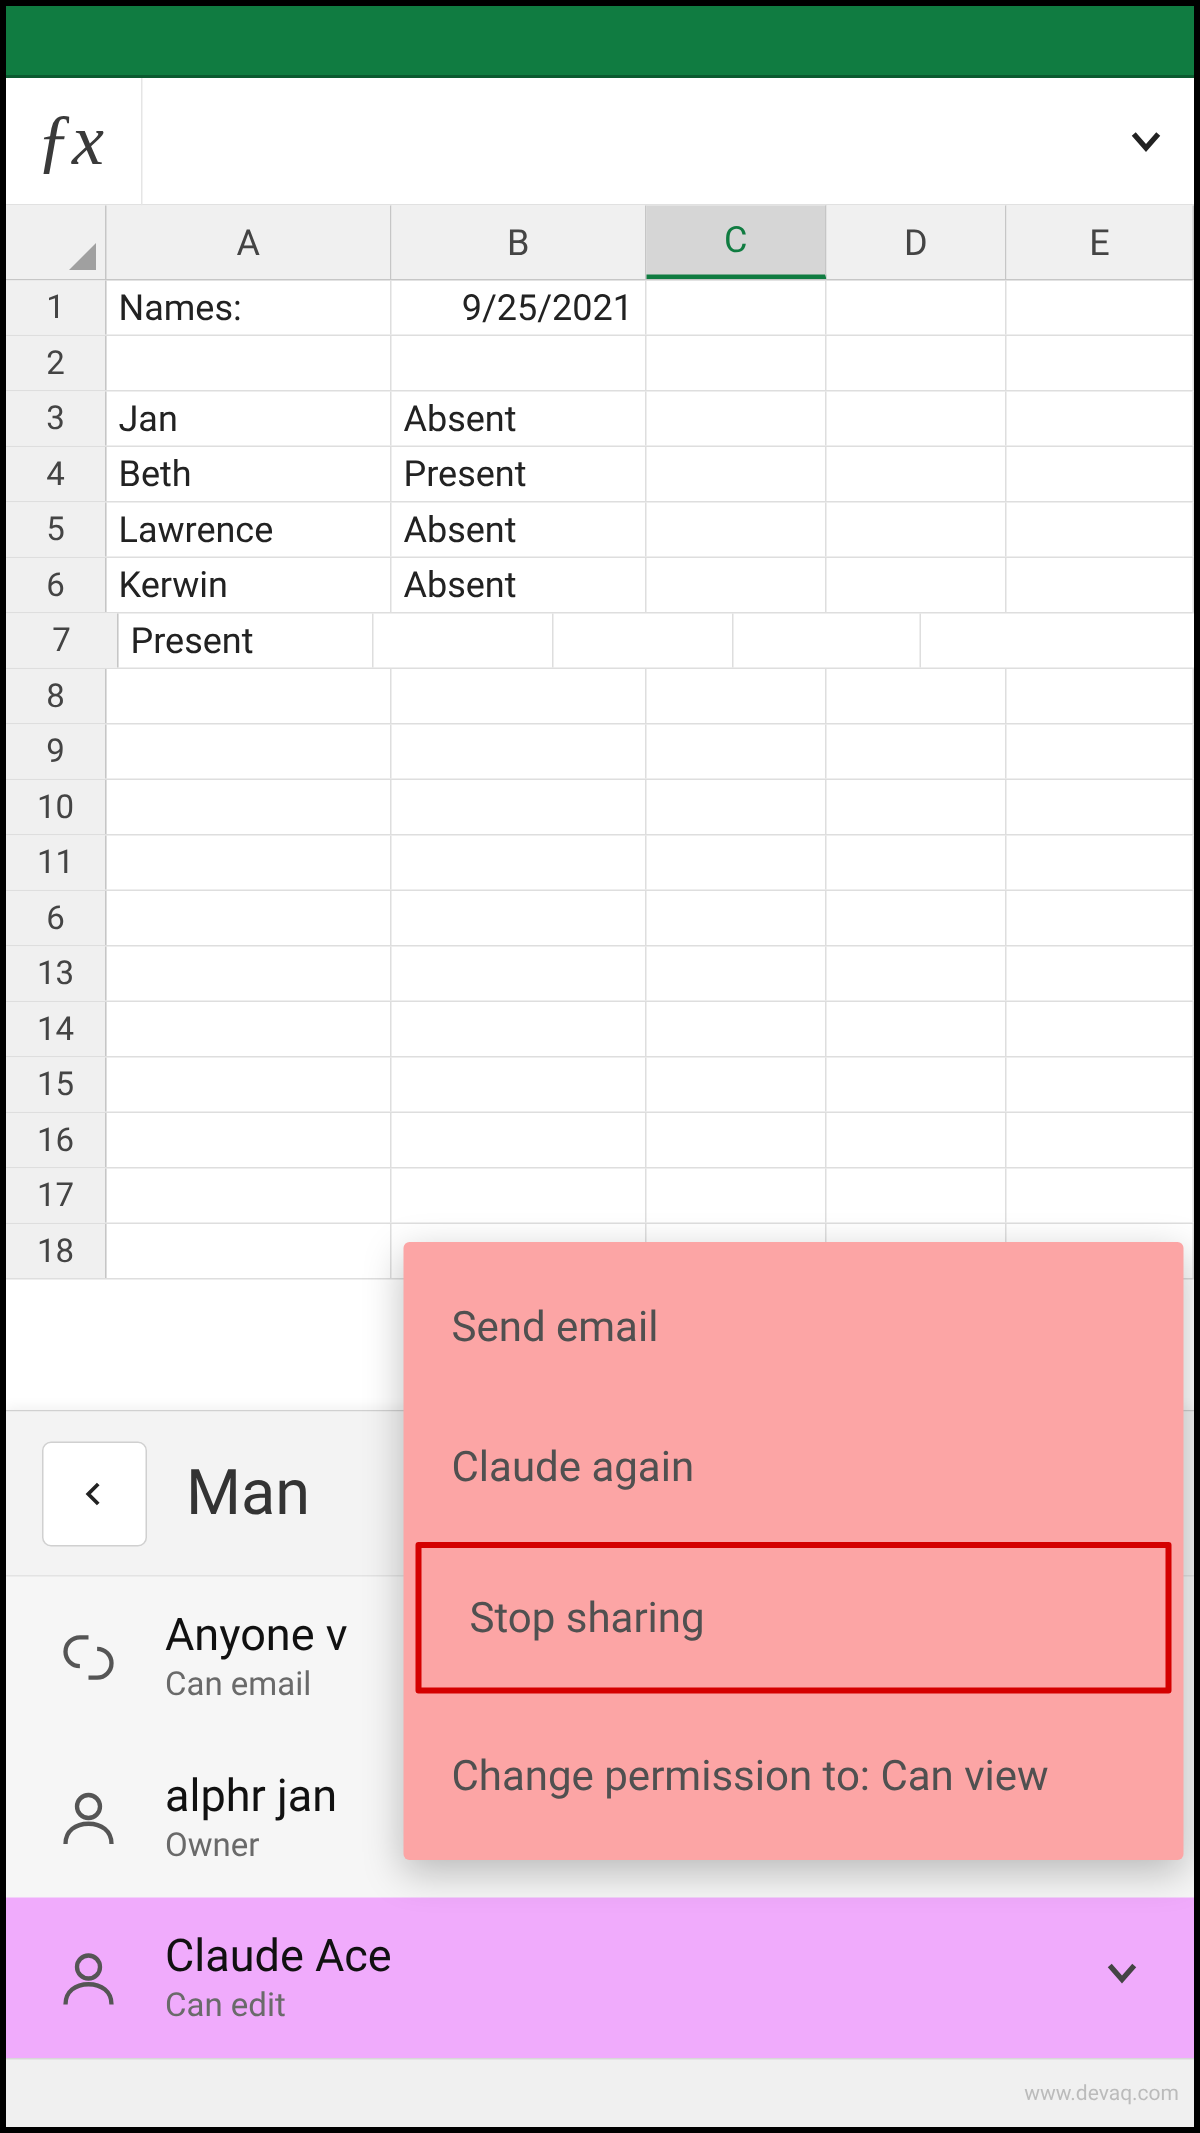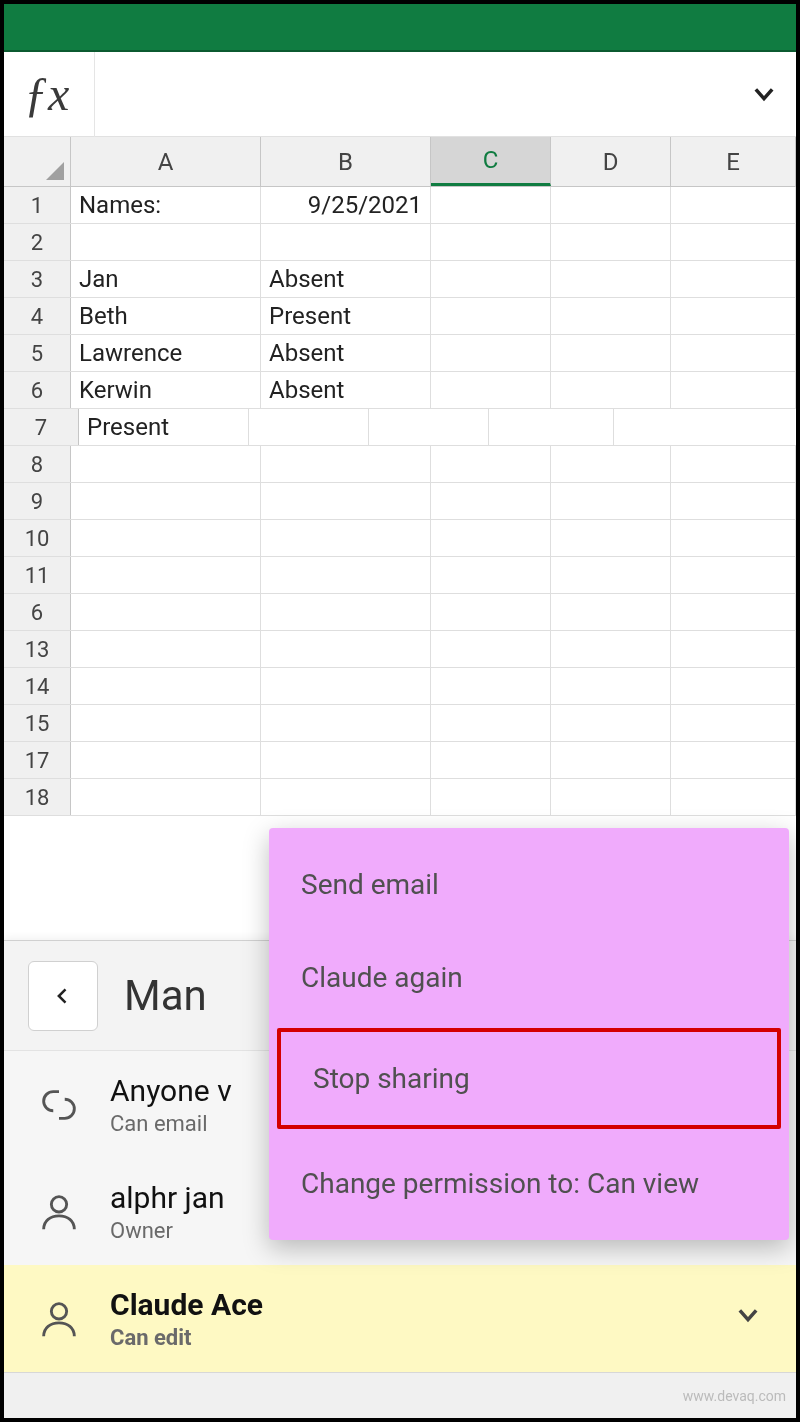--- a/index.html
+++ b/index.html
@@ -104,38 +104,38 @@
   }
   .back-btn svg{ width:20px; height:28px; stroke:#222; stroke-width:3; fill:none;}
   .sheet-title {
     font-size:42px; color:#333; font-weight:400;
     white-space:nowrap; overflow:hidden;
   }
   .share-item {
     display:flex; align-items:center; gap:22px;
     padding:22px 26px;
   }
-  .share-item.active { background:#fef9c3;font-weight:bold; }
+  .share-item.active { background:#f0abfc; }
   .share-icon {
     width:58px; height:58px; border-radius:50%;
     display:flex; align-items:center; justify-content:center;
     color:#666;
   }
   .share-icon svg{ width:46px; height:46px; stroke:#555; fill:none; stroke-width:3;}
   .share-text .title { font-size:30px; color:#111; }
   .share-text .sub { font-size:22px; color:#6a6a6a; margin-top:3px; }
   .item-chevron{ margin-left:auto; width:36px; height:36px;}
   .item-chevron svg{width:28px; height:28px; stroke:#444; stroke-width:3; fill:none;}
 
   
   .popup {
     position:absolute;
     left:265px; top:824px; 
     width:520px;
-    background:#f0abfc;
+    background:#fca5a5;
     border-radius:4px;
     box-shadow: 0 8px 26px rgba(0,0,0,.25);
     padding:10px 0;
     z-index:20;
   }
   .popup-item {
     padding:30px 32px;
     font-size:28px;
     color:#505050;
   }
@@ -285,20 +285,28 @@
       <div class="row">
         <div class="row-h">14</div>
         <div class="cell" style="--w: 190px;"></div>
         <div class="cell" style="--w: 170px;"></div>
         <div class="cell" style="--w: 120px;"></div>
         <div class="cell" style="--w: 120px;"></div>
         <div class="cell" style="--w: 125px;"></div>
       </div>
       <div class="row">
         <div class="row-h">15</div>
+        <div class="cell" style="--w: 190px;"></div>
+        <div class="cell" style="--w: 170px;"></div>
+        <div class="cell" style="--w: 120px;"></div>
+        <div class="cell" style="--w: 120px;"></div>
+        <div class="cell" style="--w: 125px;"></div>
+      </div>
+      <div class="row">
+        <div class="row-h">16</div>
         <div class="cell" style="--w: 190px;"></div>
         <div class="cell" style="--w: 170px;"></div>
         <div class="cell" style="--w: 120px;"></div>
         <div class="cell" style="--w: 120px;"></div>
         <div class="cell" style="--w: 125px;"></div>
       </div>
       <div class="row">
         <div class="row-h">17</div>
         <div class="cell" style="--w: 190px;"></div>
         <div class="cell" style="--w: 170px;"></div>

